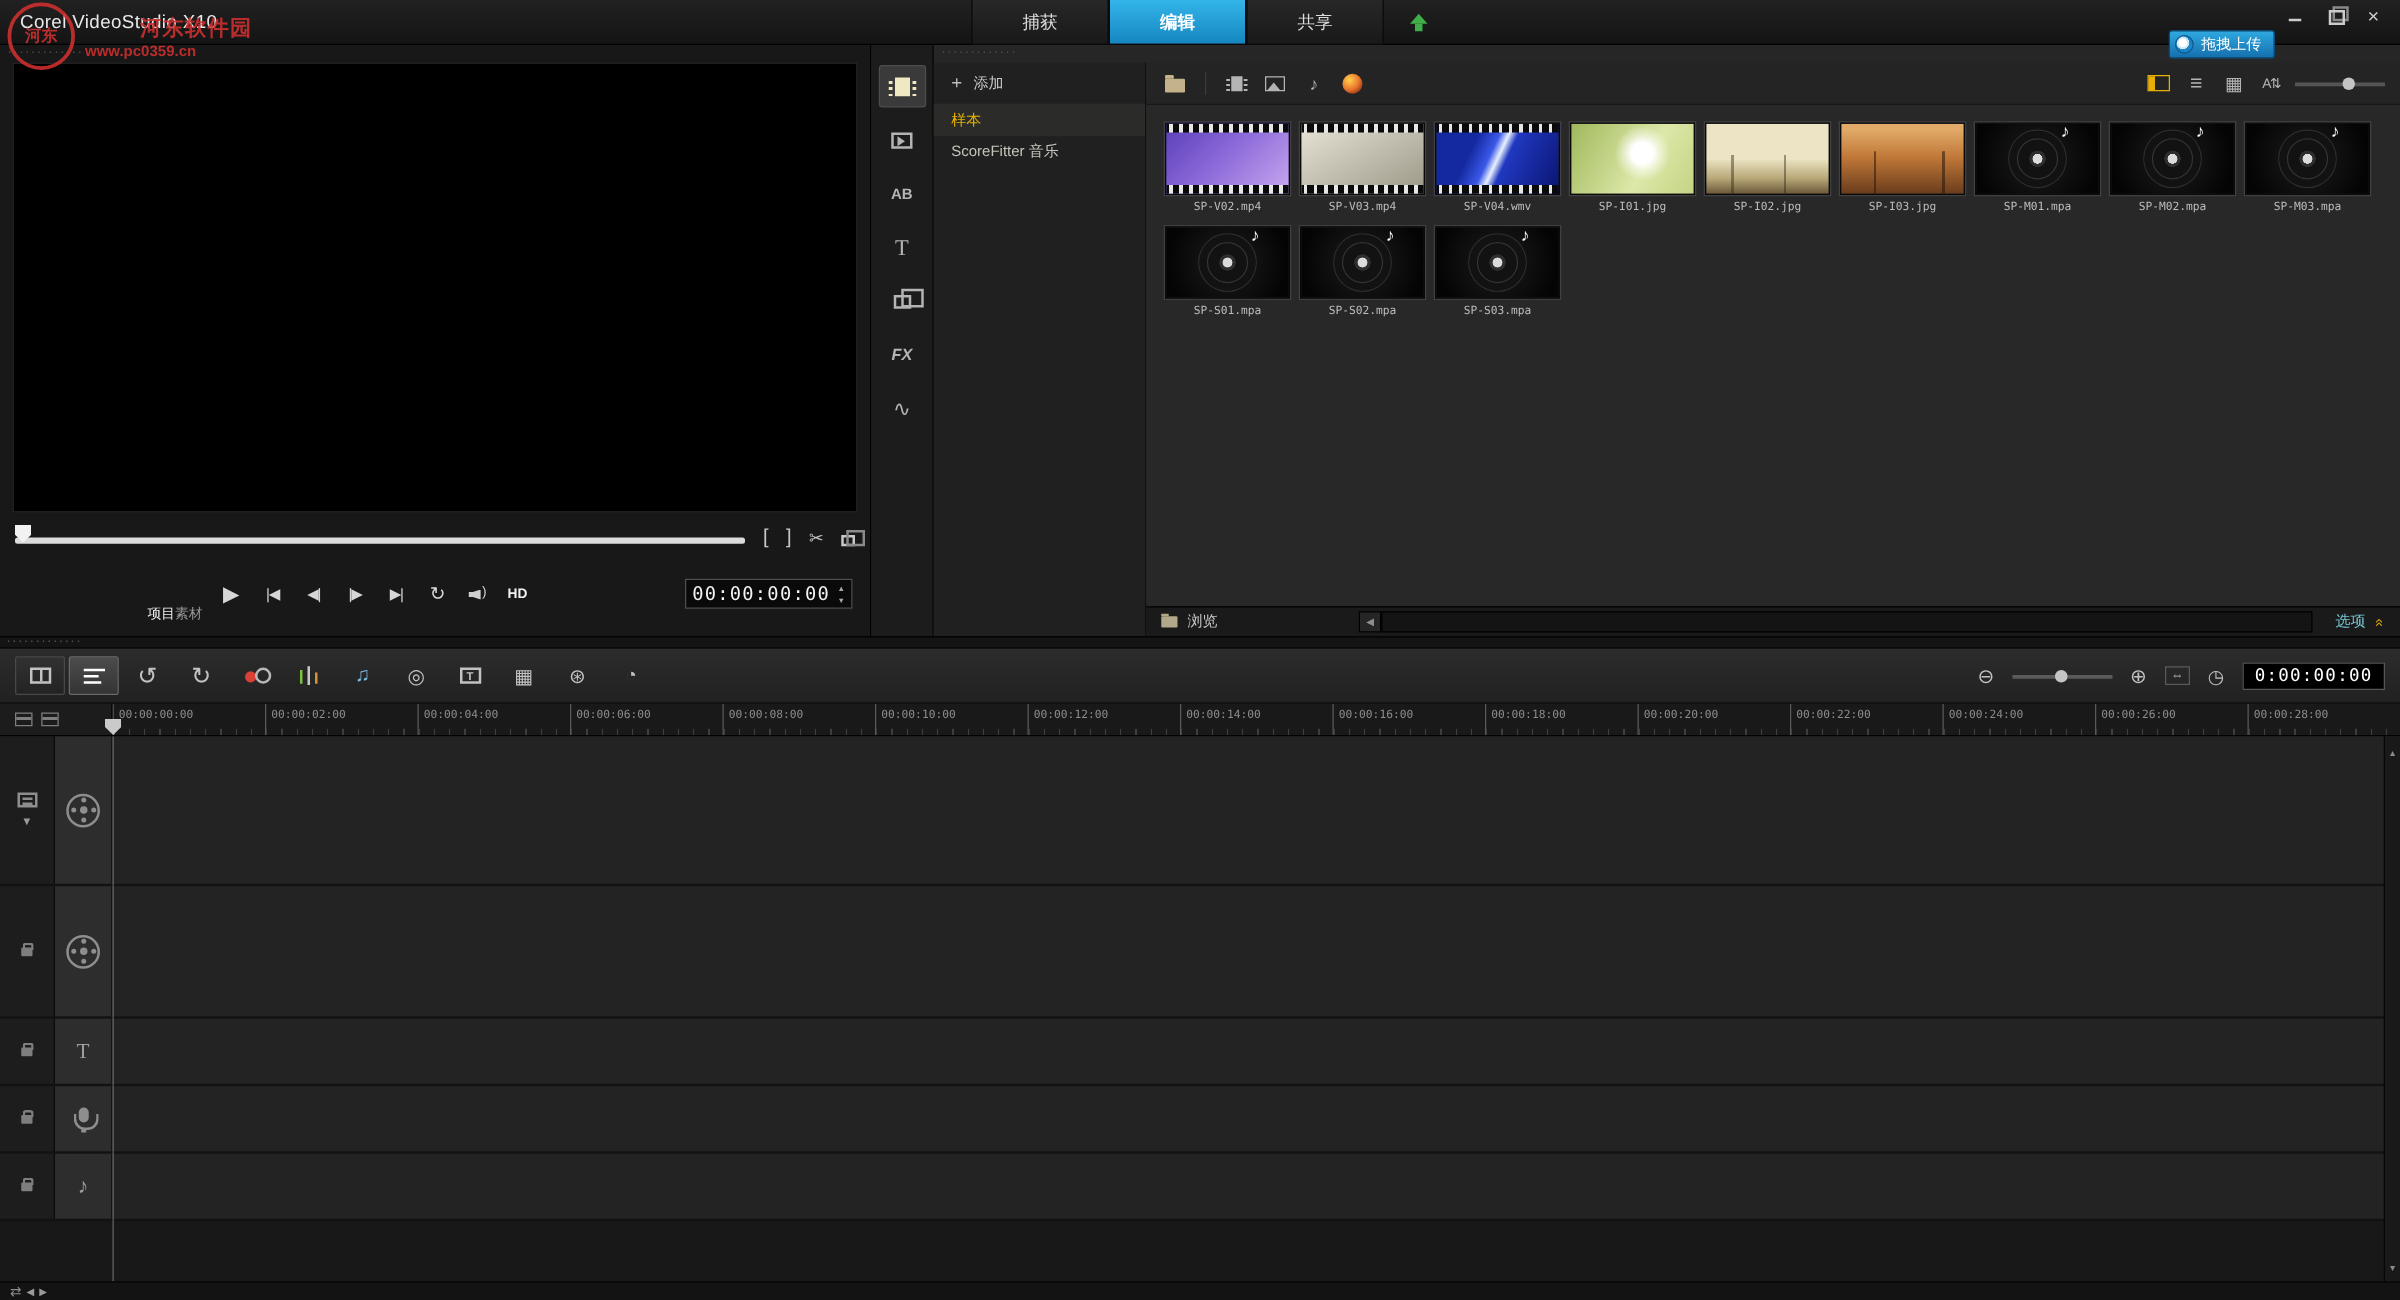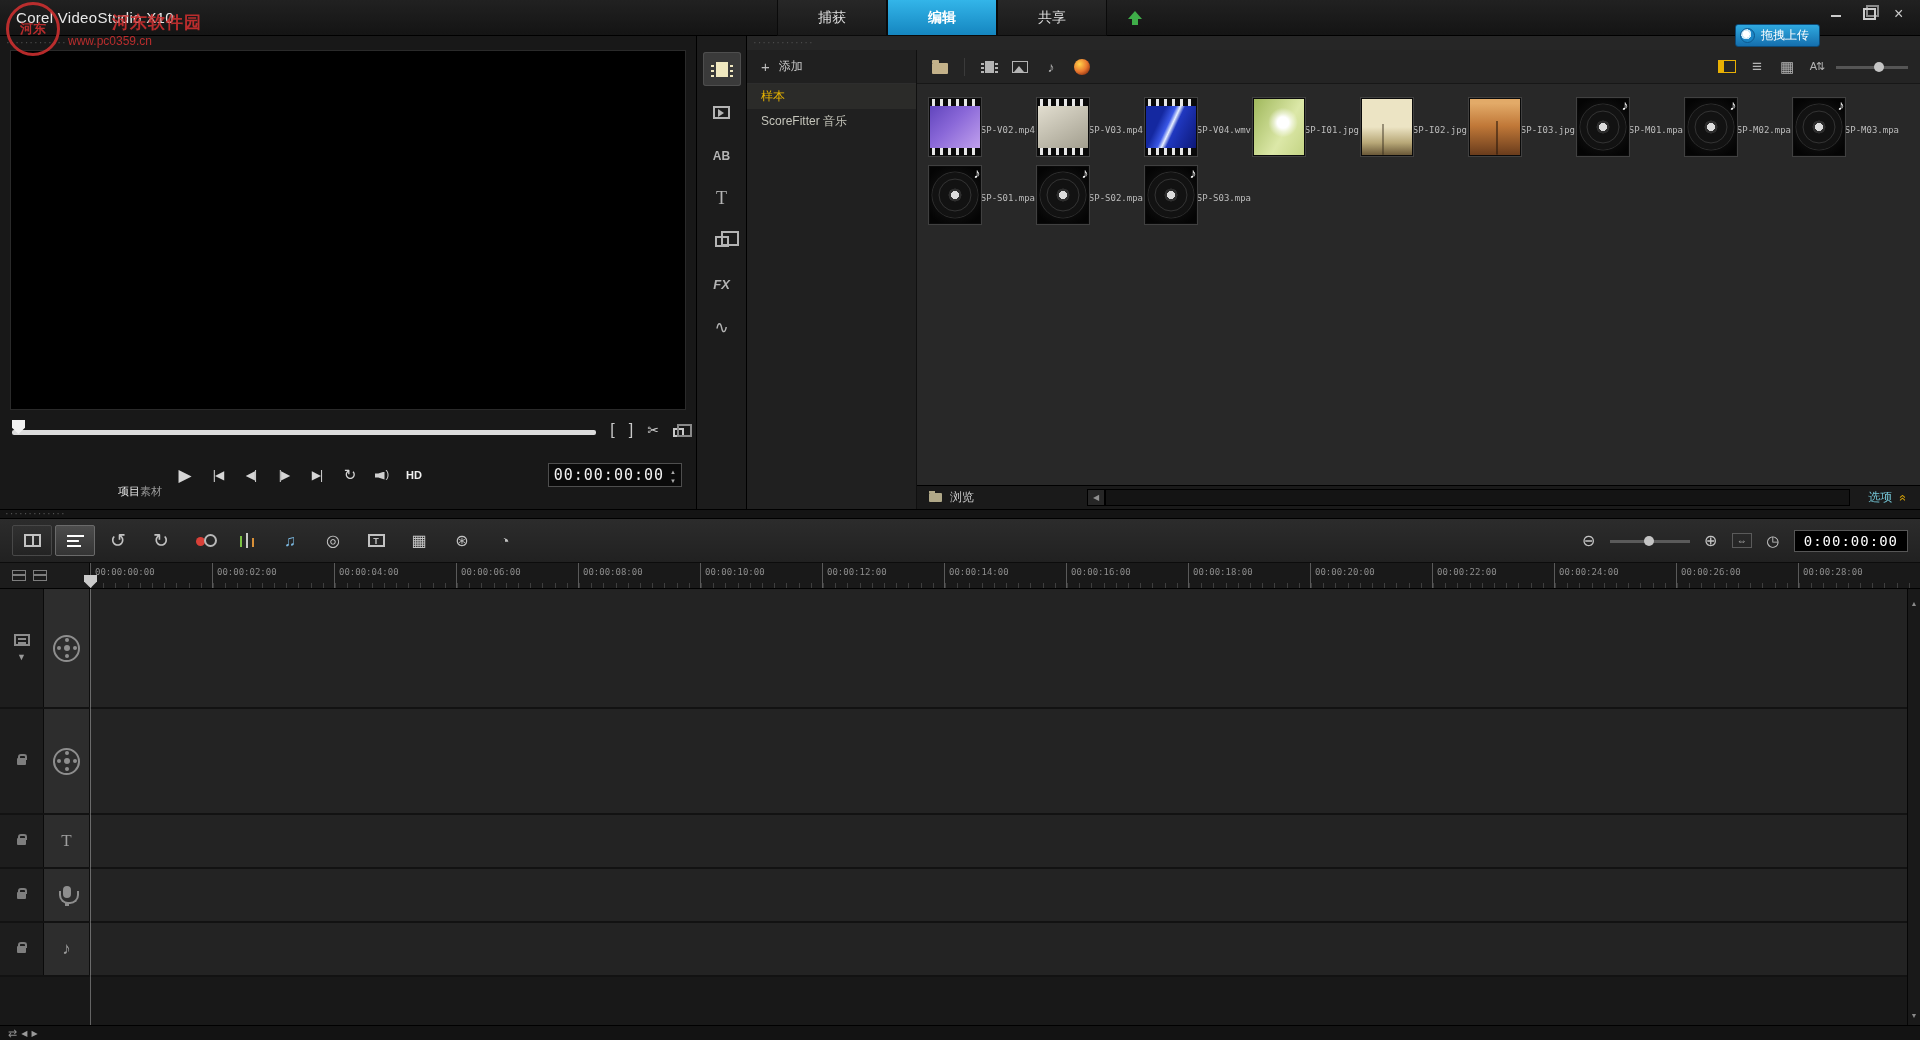--- a/index.html
+++ b/index.html
@@ -30,21 +30,21 @@
   .menubar { height:38px; background:#0f0f0f; border-bottom:1px solid #000; display:flex; align-items:center; justify-content:space-between; flex:none; }
   .menu-items { display:flex; padding-left:12px; }
   .menu-item { color:#d8d8d8; font-size:13px; padding:0 18px; line-height:38px; cursor:pointer; }
   .project-info { color:#cfcfcf; font-size:13px; padding-right:16px; }
 
   
   .watermark { position:absolute; left:6px; top:2px; z-index:50; display:flex; align-items:center; gap:8px; opacity:.88; pointer-events:none; }
   .wm-ring { width:54px; height:54px; border-radius:50%; border:3px solid #d03030; display:flex; align-items:center; justify-content:center; color:#d03030; font-size:13px; font-weight:bold; }
   .wm-text { display:flex; flex-direction:column; color:#d03030; }
   .wm-line1 { font-size:17px; font-weight:bold; letter-spacing:1px;margin-left:44px; }
-  .wm-line2 { font-size:12px; }
+  .wm-line2 { font-size:12px;font-weight:bold; }
 
   
   .workspace { display:flex; height:473px; flex:none; min-height:0; }
 
   
   .preview-panel { width:697px; flex:none; background:#181818; border-right:1px solid #000; display:flex; flex-direction:column; }
   .grip-row { height:14px; color:#4e4e4e; font-size:11px; letter-spacing:1px; line-height:12px; padding-left:6px; cursor:pointer; }
   .video-screen { margin:0 10px; height:360px; background:#000; border:1px solid #2a2a2a; }
   .scrub-row { display:flex; align-items:center; margin:8px 12px 0; height:24px; gap:14px; }
   .scrubber { flex:1; position:relative; height:22px; cursor:pointer; }
@@ -121,21 +121,21 @@
   .flt-sphere { width:16px; height:16px; border-radius:50%; background:radial-gradient(circle at 35% 32%, #ffd24a, #e8762e 50%, #8a3010 85%); }
   .lib-right { margin-left:auto; display:flex; align-items:center; gap:8px; }
   .vi-thumbs { width:18px; height:13px; border:1.5px solid #e8b004; background:linear-gradient(#e8b004,#e8b004) left center / 5px 100% no-repeat; }
   .vi-list::before { content:'≡'; font-size:17px; }
   .vi-grid::before { content:'▦'; font-size:15px; }
   .sort-icon::before { content:'A⇅'; font-size:11px; letter-spacing:-1px; }
   .zoom-slider { width:72px; height:14px; position:relative; cursor:pointer; }
   .zoom-slider::before { content:''; position:absolute; left:0; right:0; top:6px; height:3px; background:#555; }
   .zoom-handle { position:absolute; left:38px; top:2px; width:10px; height:10px; border-radius:50%; background:#c4c4c4; }
   .lib-grid { flex:1; min-height:0; background:#282828; padding:14px 0 0 12px; display:flex; flex-wrap:wrap; align-content:flex-start; overflow:hidden; }
-  .media-cell { width:106px; margin:0 2px 10px 0; display:flex; flex-direction:row; align-items:center; cursor:pointer; }
+  .media-cell { width:106px; margin:0 2px 10px 0; display:flex; flex-direction:column; align-items:center; cursor:pointer; }
   .thumb { width:100px; height:58px; position:relative; border:1px solid #0a0a0a; box-shadow:0 0 0 1px #404040; overflow:hidden; }
   .thumb.video::before, .thumb.video::after { content:''; position:absolute; left:0; right:0; height:7px; z-index:2;
     background:repeating-linear-gradient(90deg, #0a0a0a 0 2px, #e6e6e6 2px 5px, #0a0a0a 5px 8px); }
   .thumb.video::before { top:0; } .thumb.video::after { bottom:0; }
   .thumb.audio { background:radial-gradient(circle at 50% 50%, #1d1d1d, #040404 85%); }
   .record { position:absolute; left:50%; top:50%; transform:translate(-50%,-50%); width:45px; height:45px; border-radius:50%;
     background:radial-gradient(circle, #dcdcdc 0 12%, #2e2e2e 13% 20%, #121212 21% 100%); box-shadow:0 0 0 1px #2e2e2e; }
   .record::before { content:''; position:absolute; inset:6px; border-radius:50%; border:1px solid rgba(255,255,255,.14); }
   .record::after { content:'♪'; position:absolute; right:-3px; top:-8px; color:#fff; font-size:14px; }
   .media-name { margin-top:5px; font-family:"DejaVu Sans Mono", monospace; font-size:9px; color:#bcbcbc; white-space:nowrap; }

